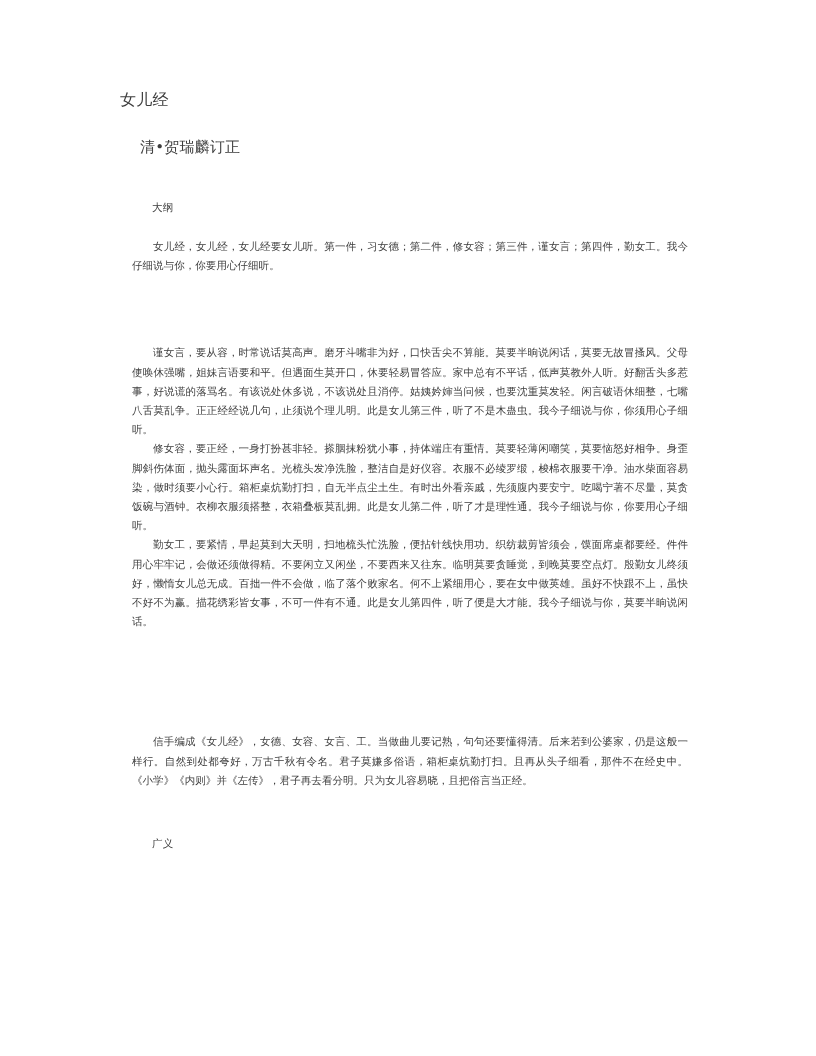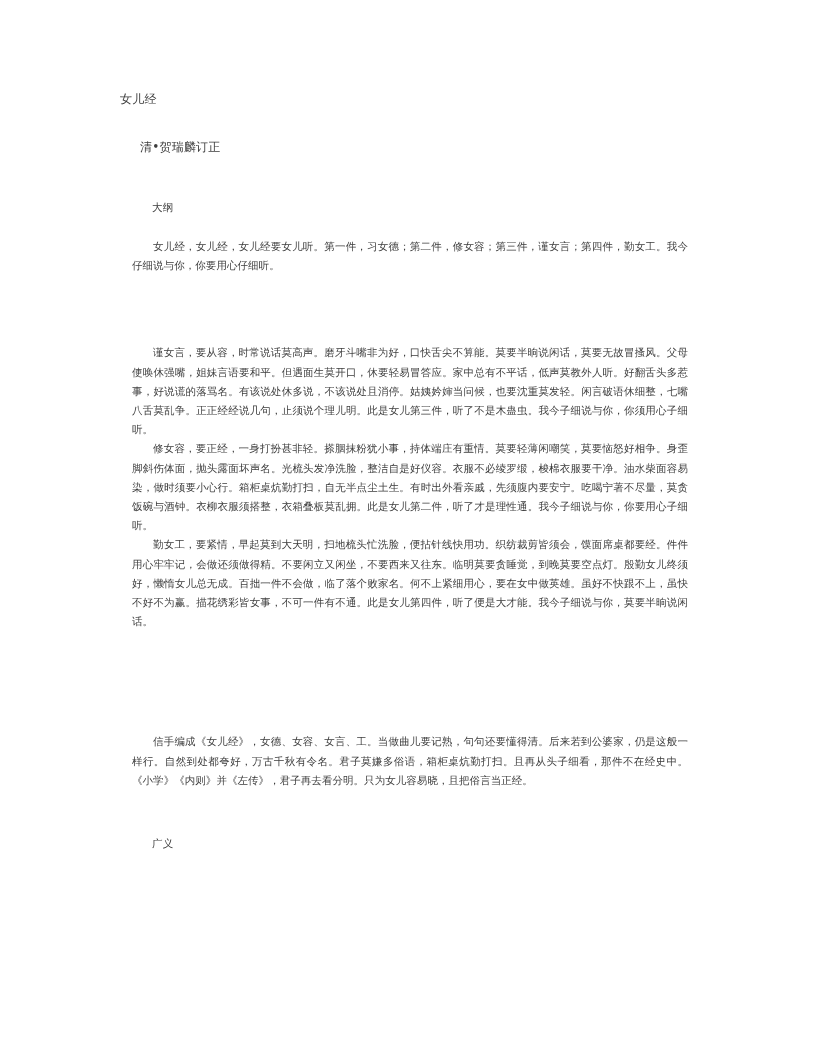--- a/index.html
+++ b/index.html
@@ -21,30 +21,30 @@
   }
   .content {
     position: absolute;
     left: 120px;
     top: 92px;
     width: 580px;
   }
 
   
   .doc-title {
-    font-size: 12px;
+    font-size: 16px;
     line-height: 15px;
     color: #3d3d3d;
     margin: 0 0 0 0;
     letter-spacing: 0.2px;
   }
 
   
   .attribution {
-    font-size: 12px;
+    font-size: 15px;
     line-height: 15px;
     color: #3d3d3d;
     margin: 33px 0 0 20px;
     letter-spacing: 0.2px;
   }
 
   
   .section-heading {
     font-size: 10.5px;
     line-height: 15px;

